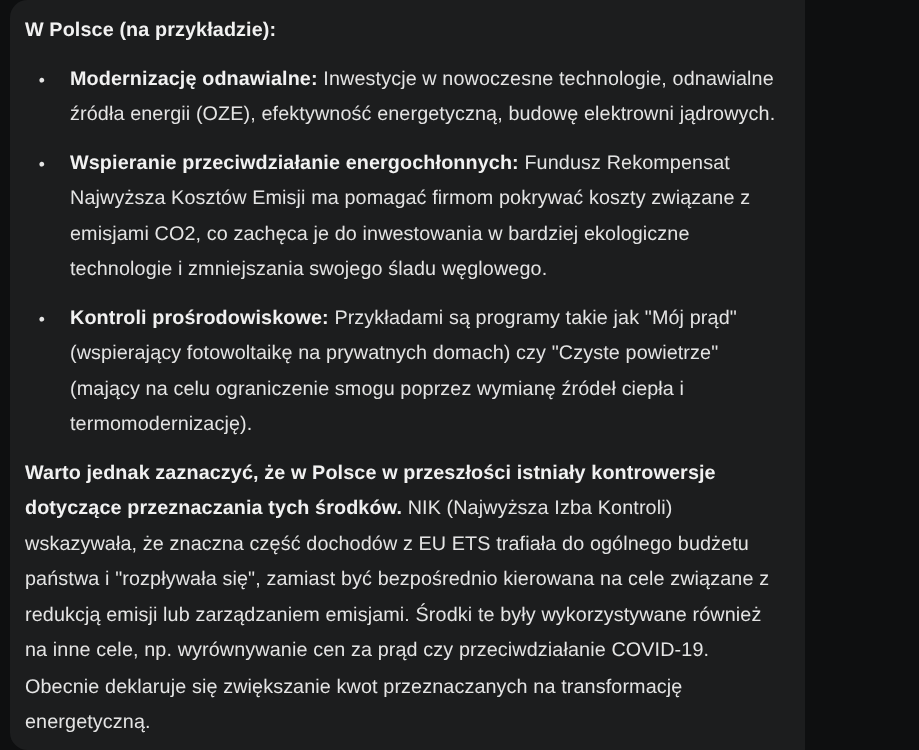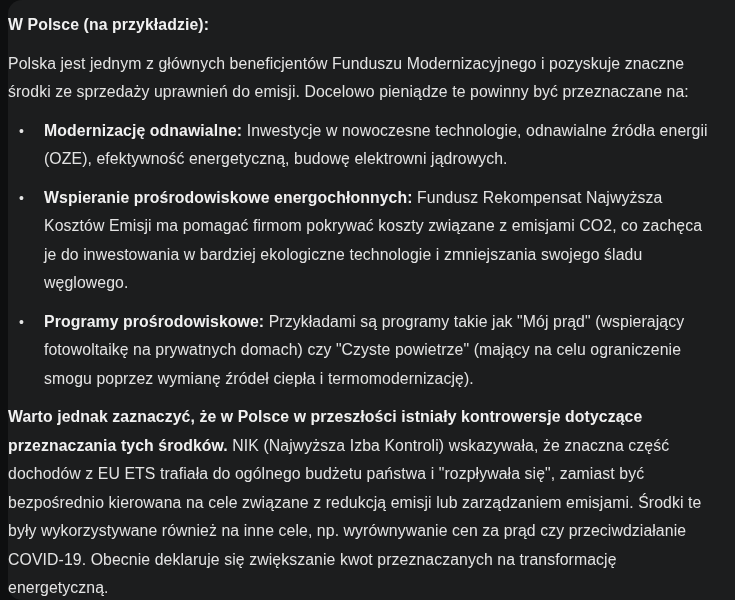--- a/index.html
+++ b/index.html
@@ -7,27 +7,27 @@
     padding: 0;
     width: 735px;
     height: 600px;
     background: #0e0f10;
     overflow: hidden;
   }
   .panel {
     position: absolute;
     left: 8px;
     top: 0;
-    width: 727px;
+    width: 636px;
     height: 600px;
     box-sizing: border-box;
     background: #1c1d1e;
     border-top-left-radius: 14px;
     border-bottom-left-radius: 14px;
-    padding: 5px 18px 0 0;
+    padding: 5px 18px 0 12px;
     color: #e4e4e4;
     font-family: "Liberation Sans", sans-serif;
     font-size: 15.8px;
     line-height: 28.5px;
     letter-spacing: 0.1px;
   }
   .panel p { margin: 10px 0; }
   .panel p.heading { margin-top: 6px; margin-bottom: 10px; }
   .b, strong {
     font-weight: bold;
@@ -50,31 +50,30 @@
     font-size: 14px;
   }
 </style>
 </head>
 <body>
 
 <div class="panel">
 
   <p class="heading"><strong>W Polsce (na przykładzie):</strong></p>
 
-  <p>Polska jest jednym z głównych beneficjentów Funduszu Modernizacyjnego i pozyskuje znaczne środki ze sprzedaży uprawnień do emisji. Docelowo pieniądze te powinny być przeznaczane na:</p>
 
   <ul class="bullets">
     <li>
       <span class="marker">•</span><span class="b">Modernizację odnawialne:</span> <span>Inwestycje w nowoczesne technologie, odnawialne źródła energii (OZE), efektywność energetyczną, budowę elektrowni jądrowych.</span>
     </li>
     <li>
-      <span class="marker">•</span><span class="b">Wspieranie prośrodowiskowe energochłonnych:</span> <span>Fundusz Rekompensat Najwyższa Kosztów Emisji ma pomagać firmom pokrywać koszty związane z emisjami CO2, co zachęca je do inwestowania w bardziej ekologiczne technologie i zmniejszania swojego śladu węglowego.</span>
+      <span class="marker">•</span><span class="b">Wspieranie przeciwdziałanie energochłonnych:</span> <span>Fundusz Rekompensat Najwyższa Kosztów Emisji ma pomagać firmom pokrywać koszty związane z emisjami CO2, co zachęca je do inwestowania w bardziej ekologiczne technologie i zmniejszania swojego śladu węglowego.</span>
     </li>
     <li>
-      <span class="marker">•</span><span class="b">Programy prośrodowiskowe:</span> <span>Przykładami są programy takie jak "Mój prąd" (wspierający fotowoltaikę na prywatnych domach) czy "Czyste powietrze" (mający na celu ograniczenie smogu poprzez wymianę źródeł ciepła i termomodernizację).</span>
+      <span class="marker">•</span><span class="b">Kontroli prośrodowiskowe:</span> <span>Przykładami są programy takie jak "Mój prąd" (wspierający fotowoltaikę na prywatnych domach) czy "Czyste powietrze" (mający na celu ograniczenie smogu poprzez wymianę źródeł ciepła i termomodernizację).</span>
     </li>
   </ul>
 
   <p>
     <span class="b">Warto jednak zaznaczyć, że w Polsce w przeszłości istniały kontrowersje dotyczące przeznaczania tych środków.</span> <span>NIK (Najwyższa Izba Kontroli) wskazywała, że znaczna część dochodów z EU ETS trafiała do ogólnego budżetu państwa i "rozpływała się", zamiast być bezpośrednio kierowana na cele związane z redukcją emisji lub zarządzaniem emisjami. Środki te były wykorzystywane również na inne cele, np. wyrównywanie cen za prąd czy przeciwdziałanie COVID-19. Obecnie deklaruje się zwiększanie kwot przeznaczanych na transformację energetyczną.</span>
   </p>
 
 </div>
 
 </body></html>

